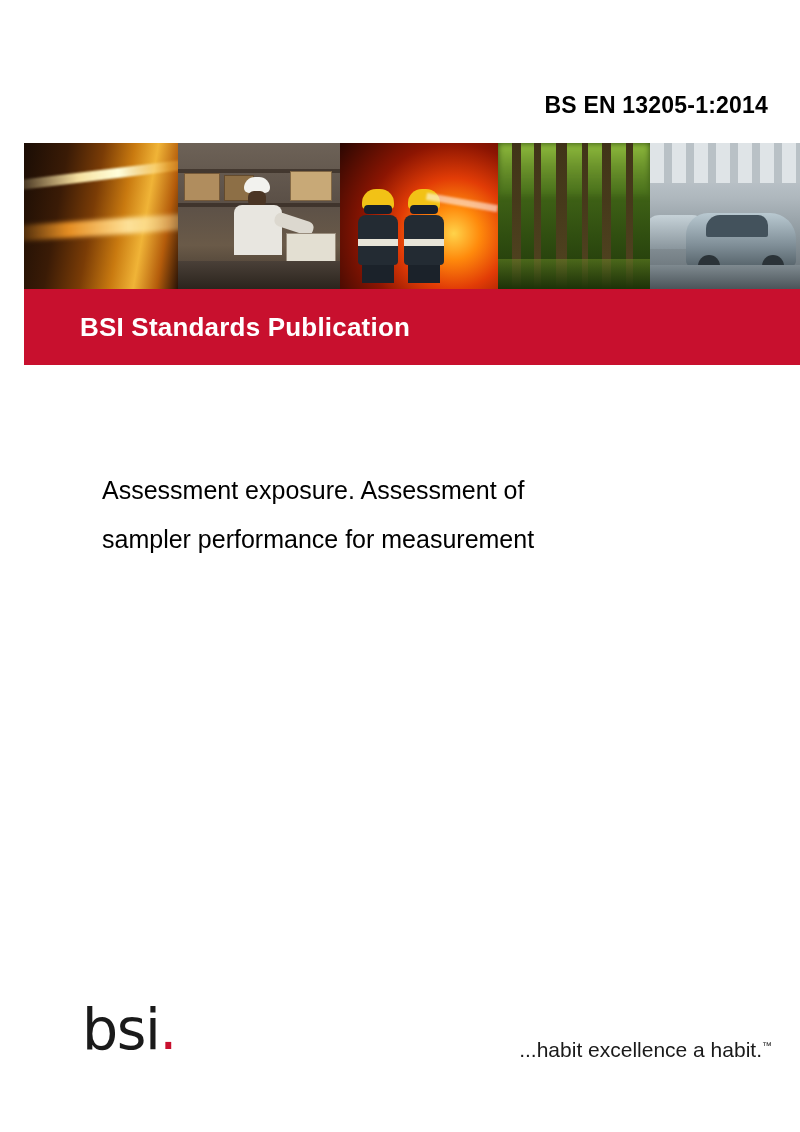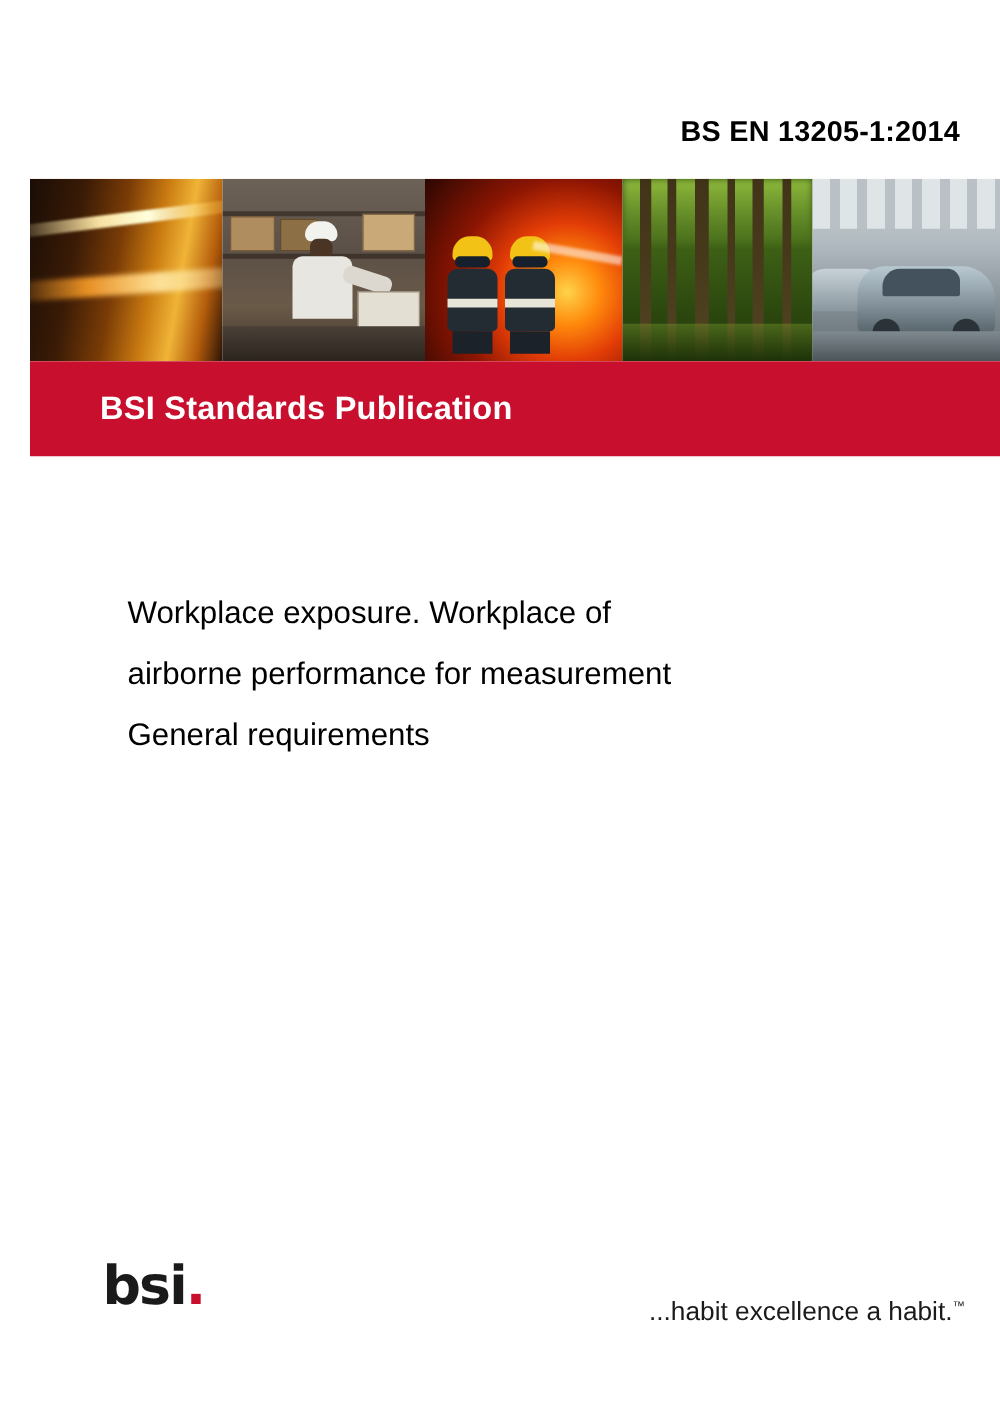--- a/index.html
+++ b/index.html
@@ -316,22 +316,22 @@
 
   
   .bsi-logo {
     position: absolute;
     left: 66px;
     top: 1000px;
     width: 120px;
     height: 58px;
   }
   .bsi-logo .bsi-text {
-    font-size: 43px;
-    font-weight: bold;
+    font-size: 57px;
+    font-weight: normal;
     letter-spacing: -1.5px;
     color: #1a1a1a;
     line-height: 58px;
     font-family: "DejaVu Sans", sans-serif;
   }
   .bsi-logo .dot {
     color: #c8102e;
   }
 
   .tagline {
@@ -410,23 +410,22 @@
       <div class="wheel w2"></div>
       <div class="floor"></div>
     </div>
   </div>
 
   <div class="red-band">
     <div class="band-text">BSI Standards Publication</div>
   </div>
 
   <div class="title-block">
-    <div class="title-line">Workplace exposure. Workplace of</div>
-    <div class="title-line">airborne performance for measurement</div>
-    <div class="title-line">General requirements</div>
+    <div class="title-line">Assessment exposure. Assessment of</div>
+    <div class="title-line">sampler performance for measurement</div>
   </div>
 
   <div class="bsi-logo">
     <span class="bsi-text">bsi</span><span class="bsi-text dot">.</span>
   </div>
 
   <div class="tagline">
     <span>...habit excellence a habit.</span><span class="tm">™</span>
   </div>
 

